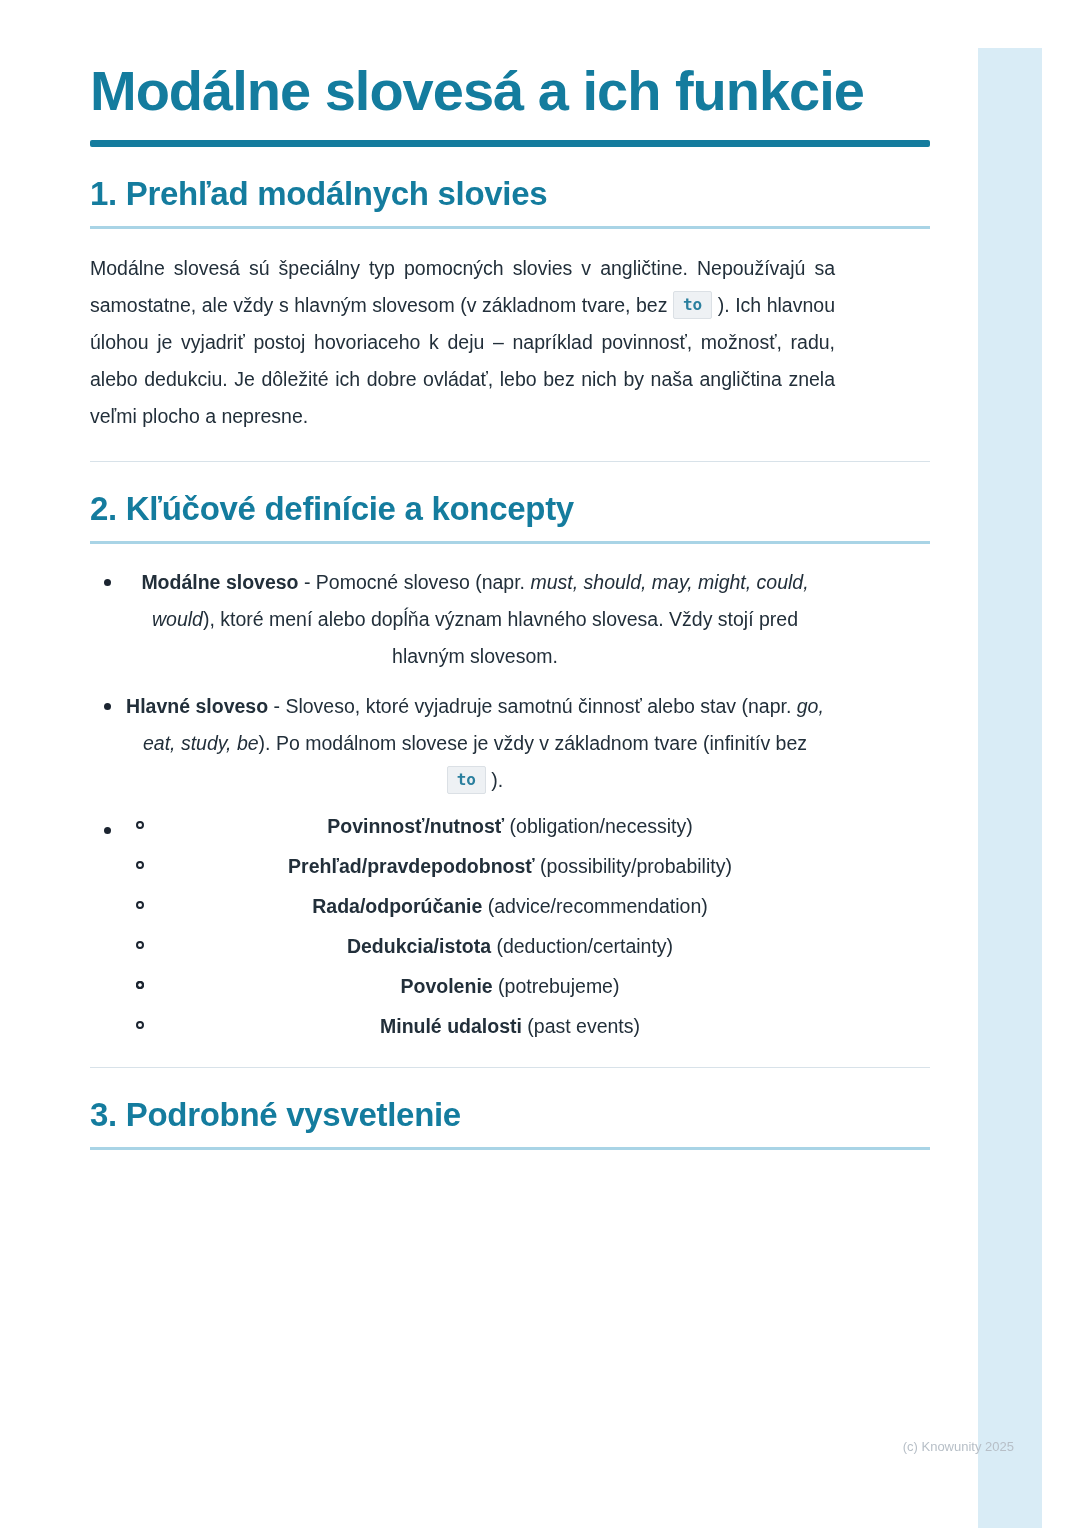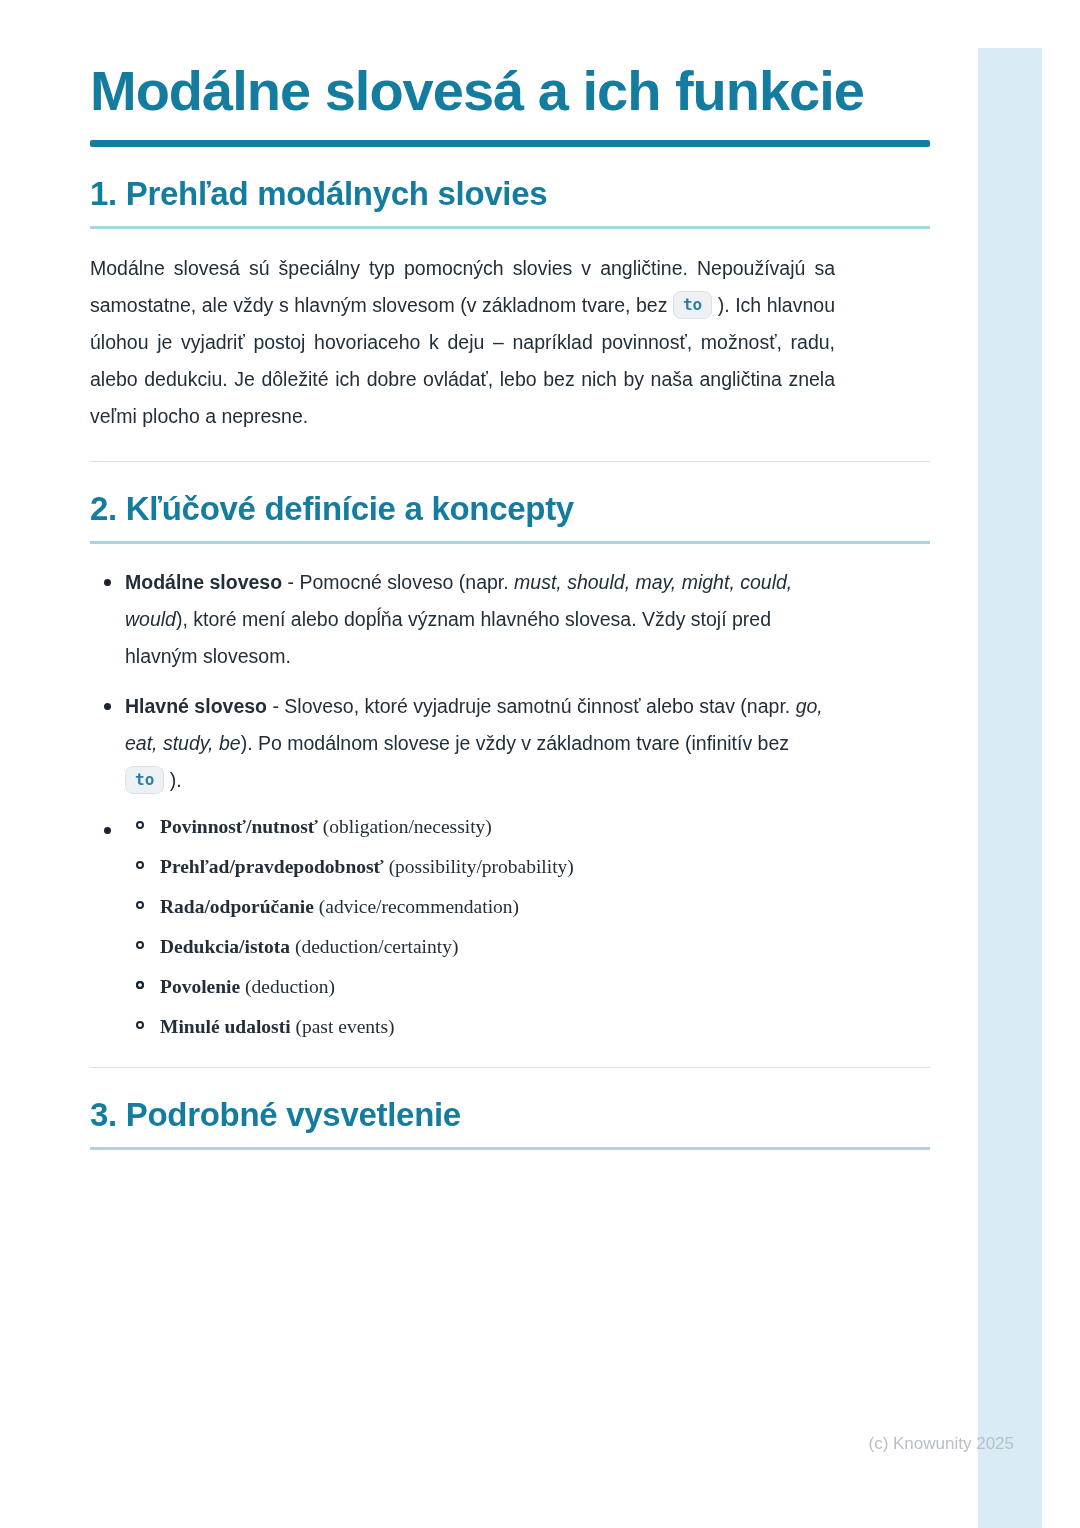--- a/index.html
+++ b/index.html
@@ -61,55 +61,55 @@
     background: var(--divider-color, #d8e2e9);
   }
   .code {
     display: inline-block;
     font-family: "DejaVu Sans Mono", "Liberation Mono", monospace;
     font-size: 16px;
     font-weight: bold;
     color: var(--code-text-color, #2a7f9e);
     background: var(--code-bg-color, #eef1f4);
     border: 1px solid var(--code-border-color, #dbe0e5);
-    border-radius: 8px;
+    border-radius: 2px;
     padding: 0 9px;
     line-height: 26px;
     vertical-align: 2px;
   }
   .list { margin-top: 20px; }
   .li { position: relative; }
-  .l1 { padding-left: 35px; margin-bottom: 13px; }
+  .l1 { padding-left: 35px; margin-bottom: 13px; text-align: center; }
   .l1 > .marker {
     position: absolute; left: 14px; top: 15px;
     width: 7px; height: 7px; border-radius: 50%;
     background: #1b2430;
   }
   .li-body {
     font-size: 19.5px;
     line-height: 37px;
     max-width: 700px;
   }
   strong { font-weight: 700; }
   em { font-style: italic; }
-  .sub { margin-top: 12px; font-family: Liberation Serif, serif; }
+  .sub { margin-top: 12px; }
   .l2 { padding-left: 35px; margin-bottom: 11px; }
   .l2 .li-body { line-height: 29px; }
   .l2 > .marker {
     position: absolute; left: 11px; top: 9px;
     width: 8px; height: 8px; border-radius: 50%;
     border: 2px solid #1b2430;
     background: transparent;
   }
   .copyright {
     position: absolute;
     right: 66px;
     bottom: 74px;
     z-index: 2;
-    font-size: 17px;
+    font-size: 13px;
     color: var(--copyright-color, #b7bfc7);
   }
 </style>
 </head>
 <body>
 
 <div class="page">
 
   <div class="stripe"></div>
 
@@ -164,21 +164,21 @@
               <span class="marker"></span>
               <p class="li-body"><strong>Dedukcia/istota</strong><span> (deduction/certainty)</span></p>
             </div>
 
             <div class="li l2">
               <span class="marker"></span>
             </div>
 
             <div class="li l2">
               <span class="marker"></span>
-              <p class="li-body"><strong>Povolenie</strong><span> (deduction)</span></p>
+              <p class="li-body"><strong>Povolenie</strong><span> (potrebujeme)</span></p>
             </div>
 
             <div class="li l2">
               <span class="marker"></span>
               <p class="li-body"><strong>Minulé udalosti</strong><span> (past events)</span></p>
             </div>
 
           </div>
         </div>
 

